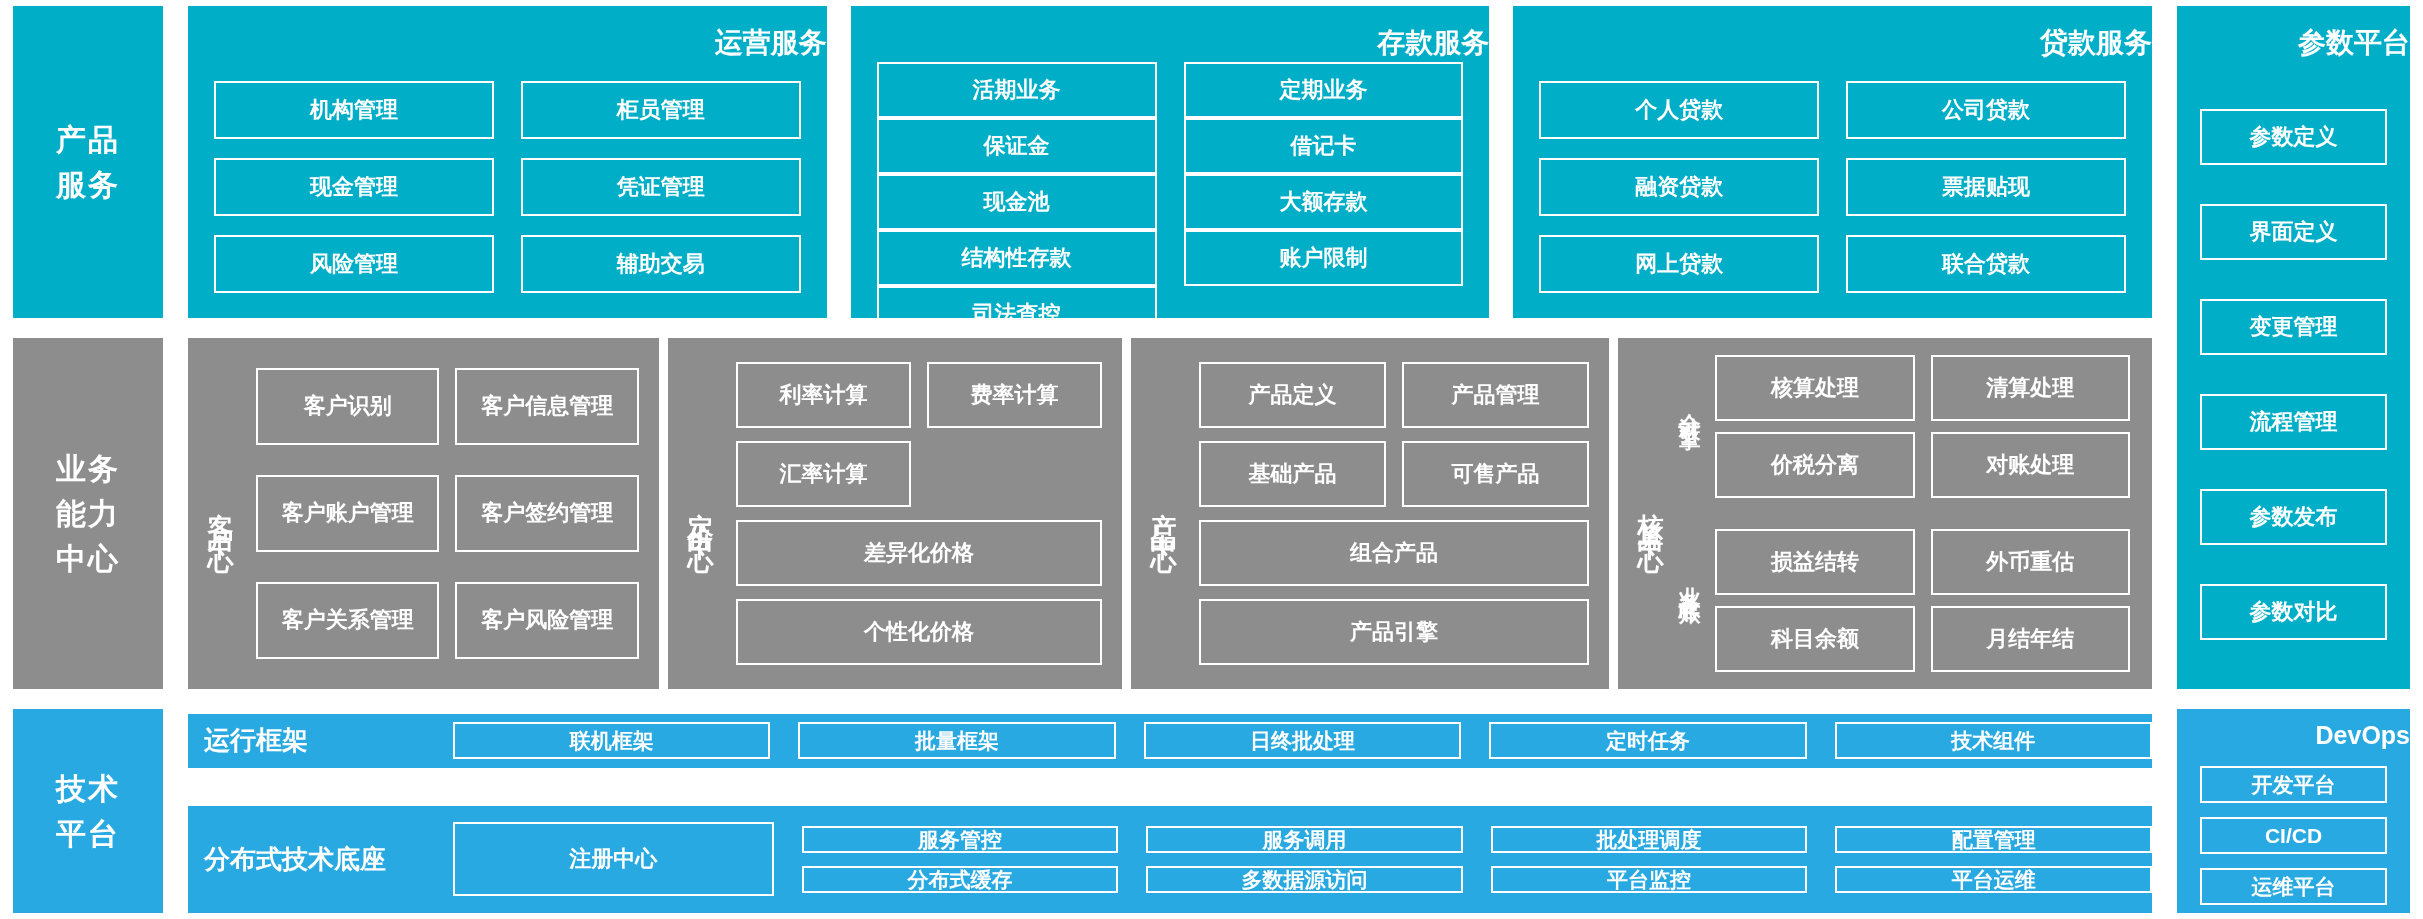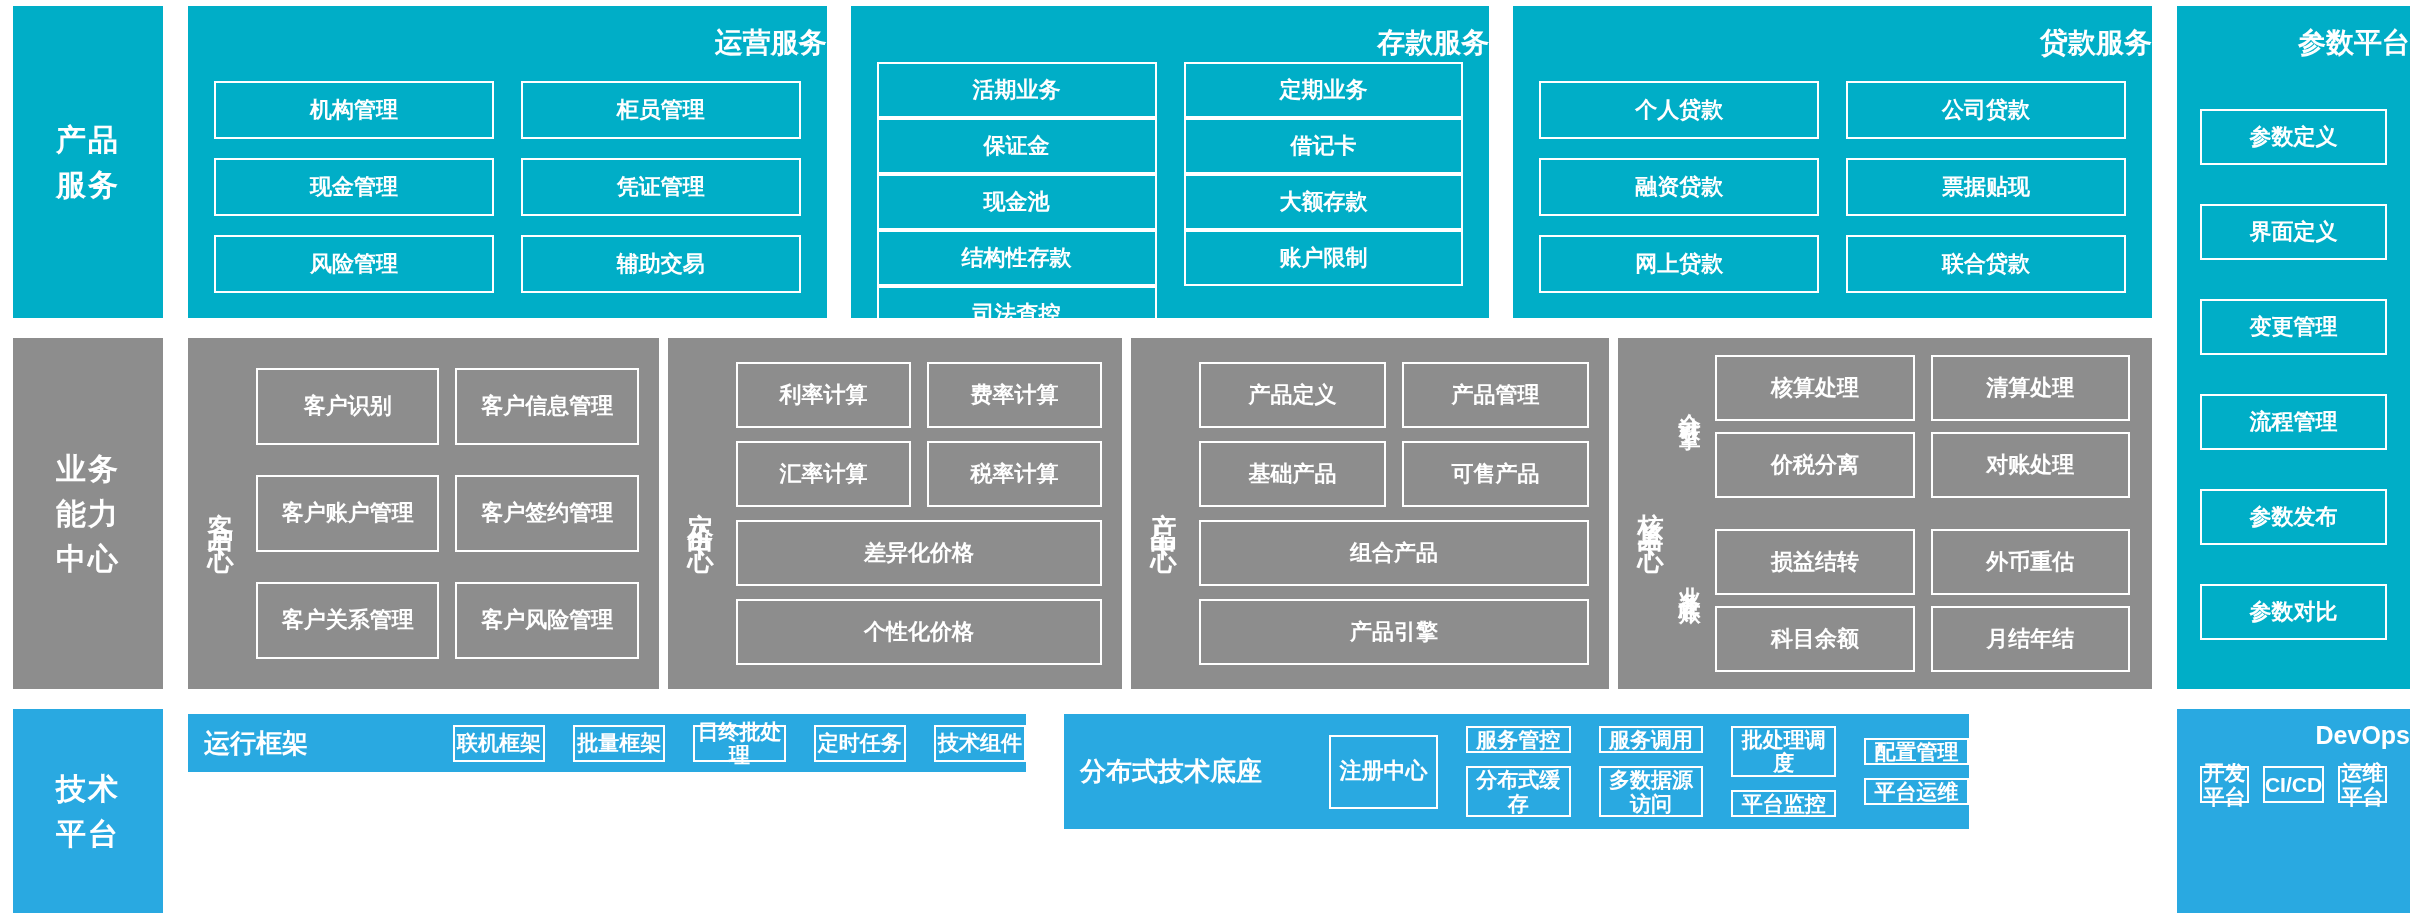--- a/index.html
+++ b/index.html
@@ -72,34 +72,34 @@
     gap:31px; padding:0 22px 0 6px; }
   .agroup { display:flex; align-items:center; gap:12px; }
   .vlabel2 { writing-mode:vertical-lr; text-orientation:upright;
     height:64px; color:#fff; font-size:22px; font-weight:bold;
     letter-spacing:5px; line-height:1.25; flex:0 0 auto; }
   .g22 { flex:1; display:grid; grid-template-columns:1fr 1fr;
     column-gap:16px; row-gap:11px; grid-auto-rows:66px; }
   .g22 .wbox { font-size:22px; }
 
   
-  .tech-col { display:flex; padding-top:5px; gap:38px; }
+  .tech-col { display:flex; flex-direction:column; padding-top:5px; gap:38px; }
   .band { display:flex; align-items:center; }
   .band1 { height:58px; }
   .band2 { height:115px; }
   .band-title { flex:0 0 265px; padding-left:16px; font-size:26px; font-weight:bold; color:#fff; }
   .band-boxes { flex:1; display:flex; gap:28px; align-items:center; }
   .band-boxes .tbox { flex:1; height:37px; font-size:21px; }
   .tbox.registry { flex:1; height:74px; font-size:22px; }
   .tcol { flex:1; display:flex; flex-direction:column; gap:13px; }
   .tcol .tbox { width:100%; height:37px; font-size:21px; }
 
   .devops { grid-column:3; grid-row:3; display:flex; flex-direction:column; }
   .devops-title { padding-top:12px; font-size:25px; }
-  .devops-boxes { display:flex; flex-direction:row; gap:14px; margin-top:16px; padding:0 23px; }
+  .devops-boxes { display:flex; flex-direction:column; gap:14px; margin-top:16px; padding:0 23px; }
   .devops-boxes .tbox { height:37px; font-size:21px; }
 </style>
 </head>
 <body>
 
 <div class="layout">
 
   <aside class="rlabel teal">
     <span class="rlabel-text">产品
 服务</span>
@@ -178,21 +178,20 @@
         <div class="wbox">客户风险管理</div>
       </div>
     </section>
 
     <section class="panel gray mid p-pricing">
       <div class="vlabel">定价中心</div>
       <div class="fourgrid">
         <div class="wbox">利率计算</div>
         <div class="wbox">费率计算</div>
         <div class="wbox">汇率计算</div>
-        <div class="wbox">税率计算</div>
         <div class="wbox span2">差异化价格</div>
         <div class="wbox span2">个性化价格</div>
       </div>
     </section>
 
     <section class="panel gray mid p-product">
       <div class="vlabel">产品中心</div>
       <div class="fourgrid">
         <div class="wbox">产品定义</div>
         <div class="wbox">产品管理</div>

